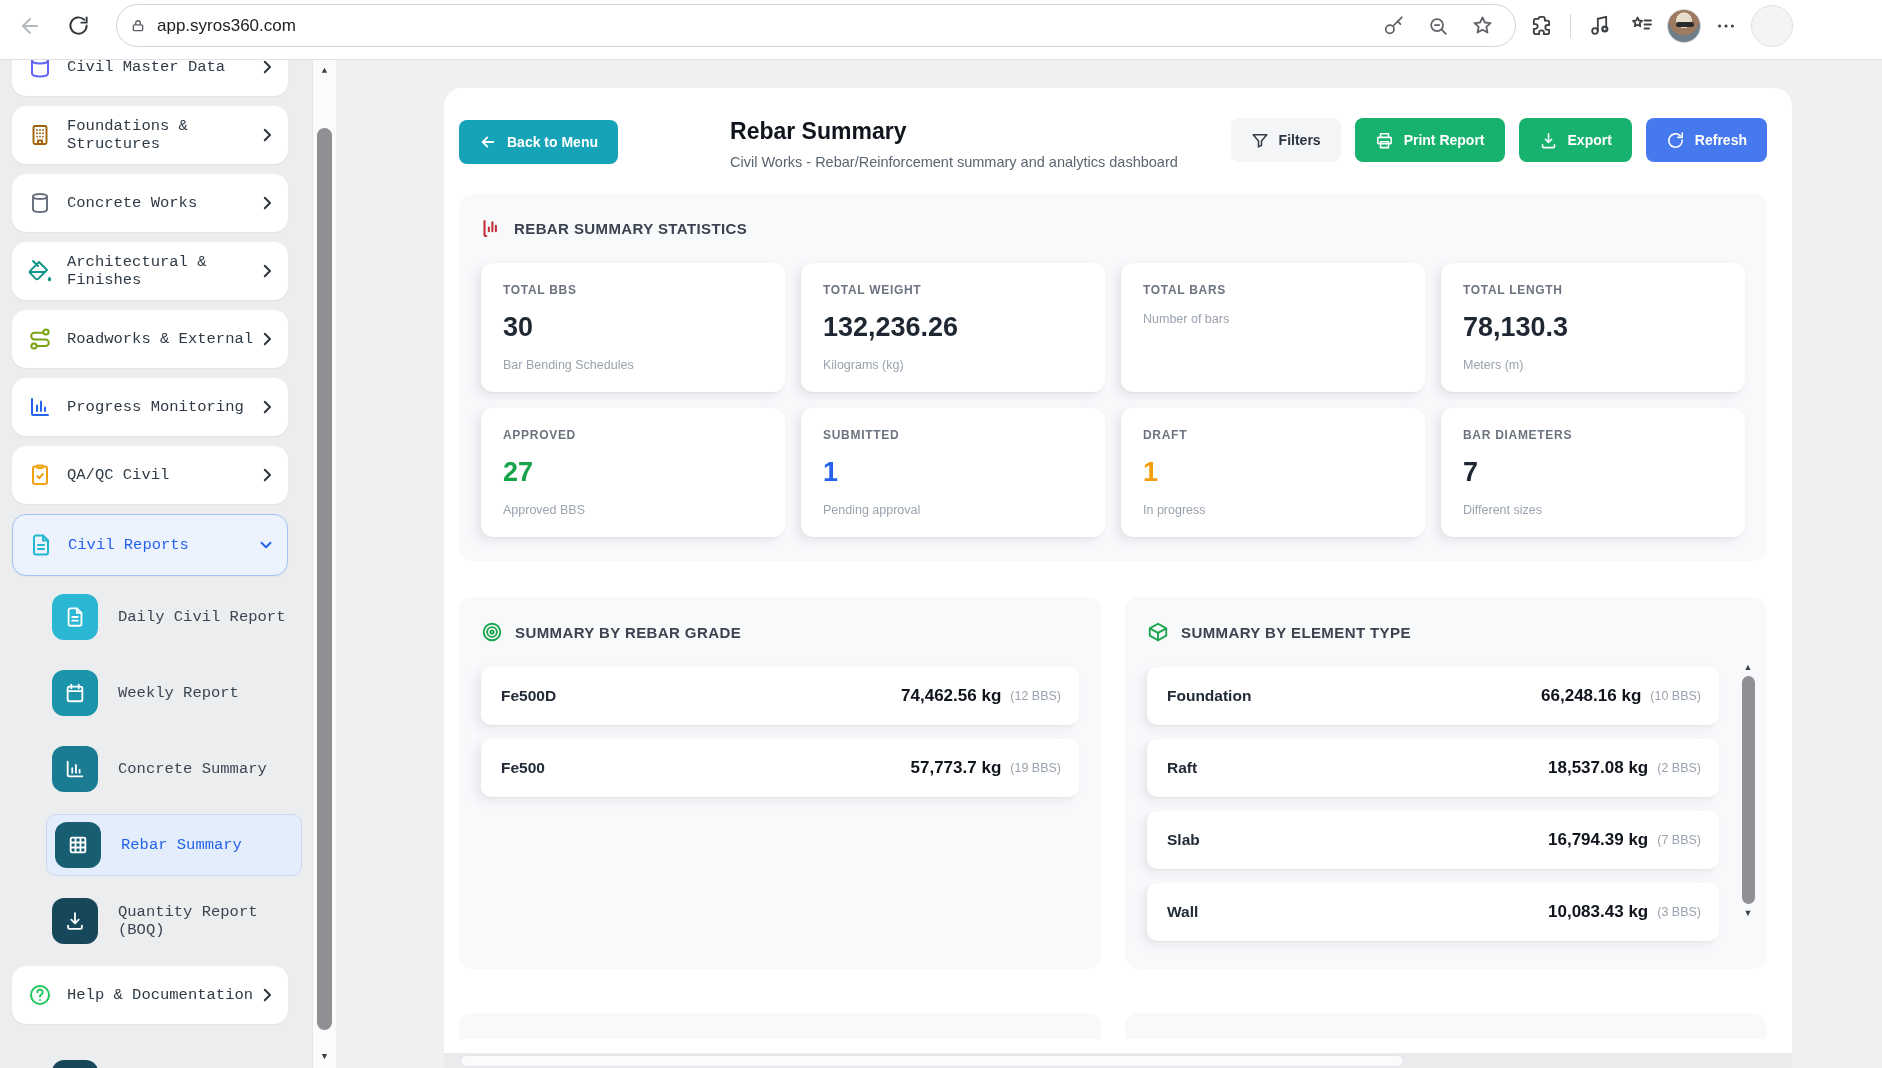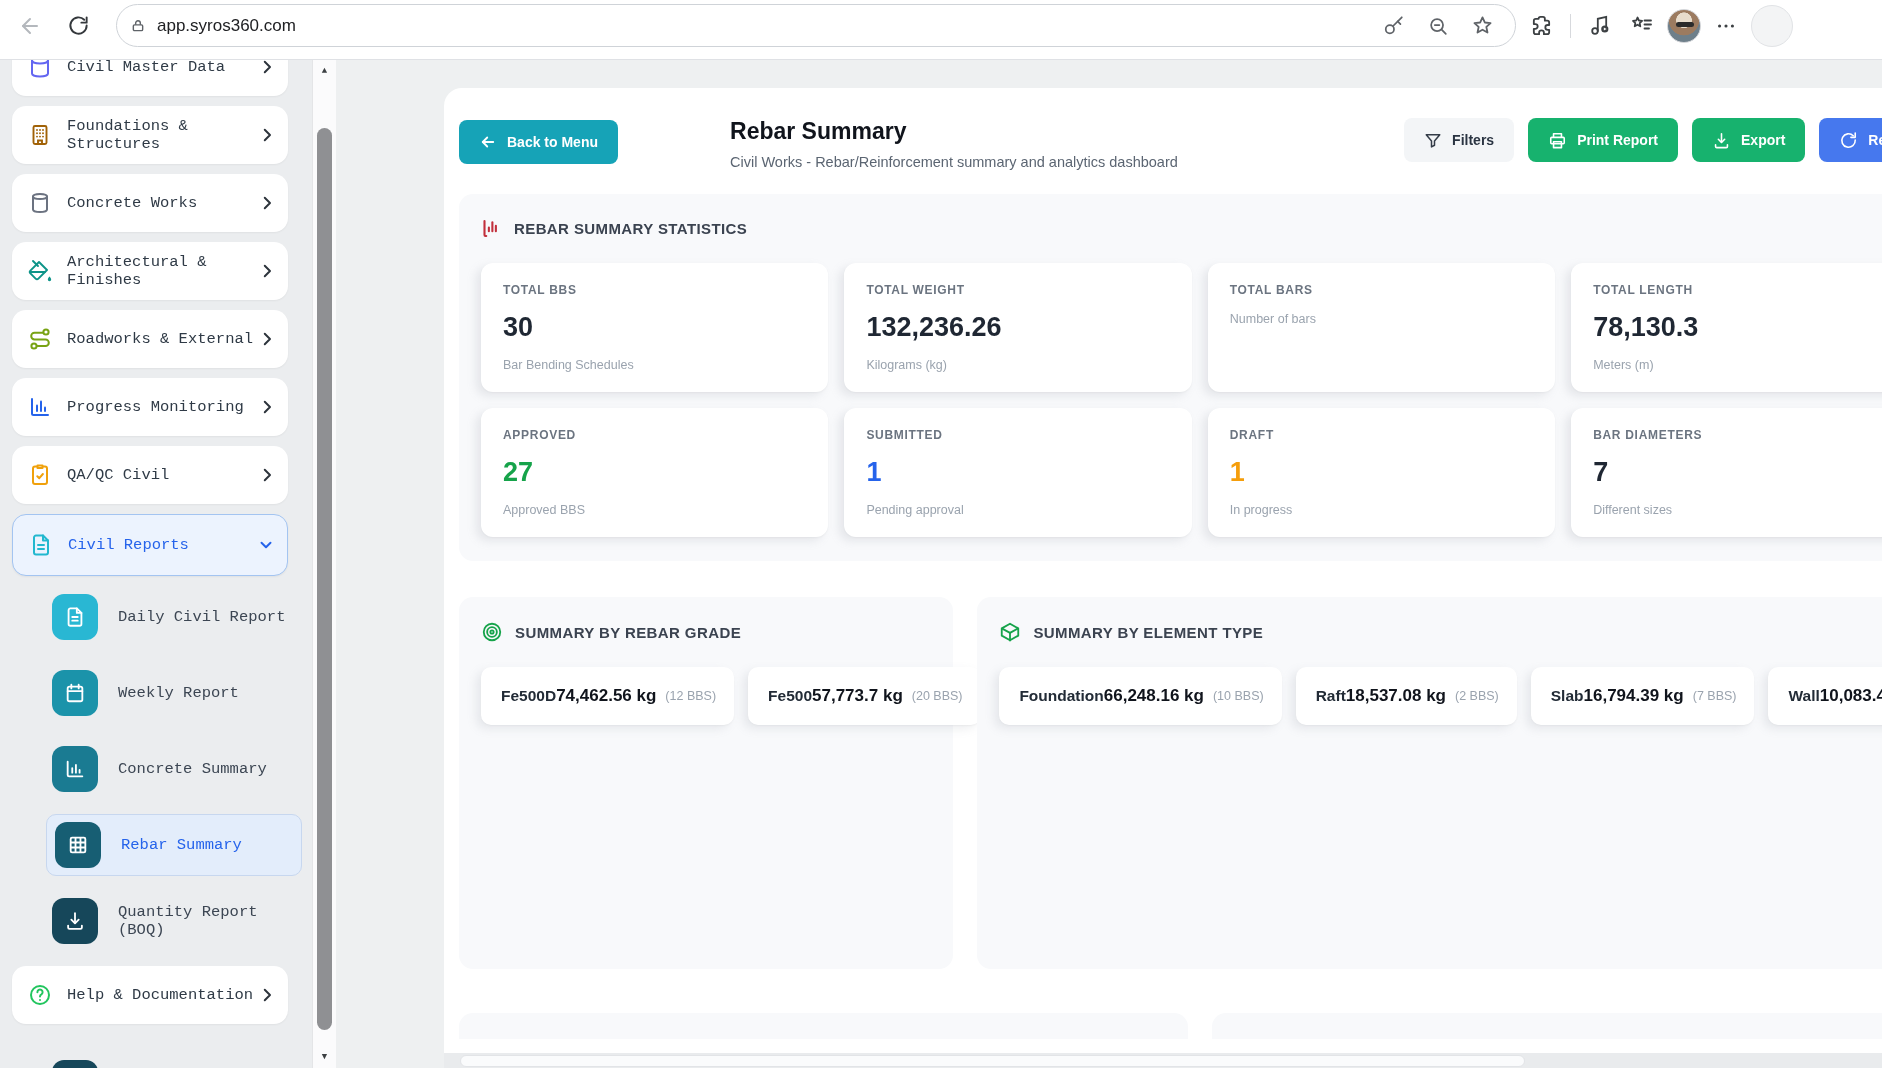--- a/index.html
+++ b/index.html
@@ -119,21 +119,21 @@
   .stat-card{
     background:#fff; border-radius:12px; padding:20px 22px; min-height:124px;
     box-shadow:-5px 4px 10px rgba(145,152,160,.18), 0 1px 2px rgba(0,0,0,.04);
   }
   .stat-label{ font-size:12px; font-weight:700; color:#6b7480; letter-spacing:.7px; margin-bottom:15px; }
   .stat-value{ font-size:27px; font-weight:700; color:#1f2733; margin-bottom:15px; }
   .stat-sub{ font-size:12.5px; color:#9aa3ae; }
 
   .summaries{ display:flex; gap:24px; }
   .summary-panel{ flex:1; height:372px; position:relative; }
-  .summary-rows{ display:flex; gap:14px; }
+  .summary-rows{ display:flex; flex-direction:column; gap:14px; }
   .summary-row{
     background:#fff; border-radius:10px; height:58px; flex:0 0 auto;
     display:flex; align-items:center; padding:0 18px 0 20px;
     box-shadow:-5px 4px 10px rgba(145,152,160,.16), 0 1px 2px rgba(0,0,0,.04);
     cursor:pointer;
   }
   .row-name{ font-size:15.5px; font-weight:700; color:#222b36; }
   .row-value{ margin-left:auto; font-size:17px; font-weight:700; color:#10141c; }
   .row-bbs{ font-size:12.5px; color:#9aa3ae; margin-left:9px; white-space:nowrap; }
   .element-rows{ padding-right:26px; }
@@ -524,21 +524,21 @@
           </div>
           <div class="summary-rows">
             <div class="summary-row">
               <span class="row-name">Fe500D</span>
               <span class="row-value">74,462.56 kg</span>
               <span class="row-bbs">(12 BBS)</span>
             </div>
             <div class="summary-row">
               <span class="row-name">Fe500</span>
               <span class="row-value">57,773.7 kg</span>
-              <span class="row-bbs">(20 BBS)</span>
+              <span class="row-bbs">(19 BBS)</span>
             </div>
           </div>
         </div>
 
         <div class="section summary-panel">
           <div class="section-title">
             <svg width="22" height="22" viewBox="0 0 24 24" fill="none" stroke="#16a34a" stroke-width="2" stroke-linejoin="round">
                 <path d="M21 8 12 3 3 8v8l9 5 9-5V8z"></path>
                 <path d="m3 8 9 5 9-5"></path>
                 <path d="M12 13v9"></path>

